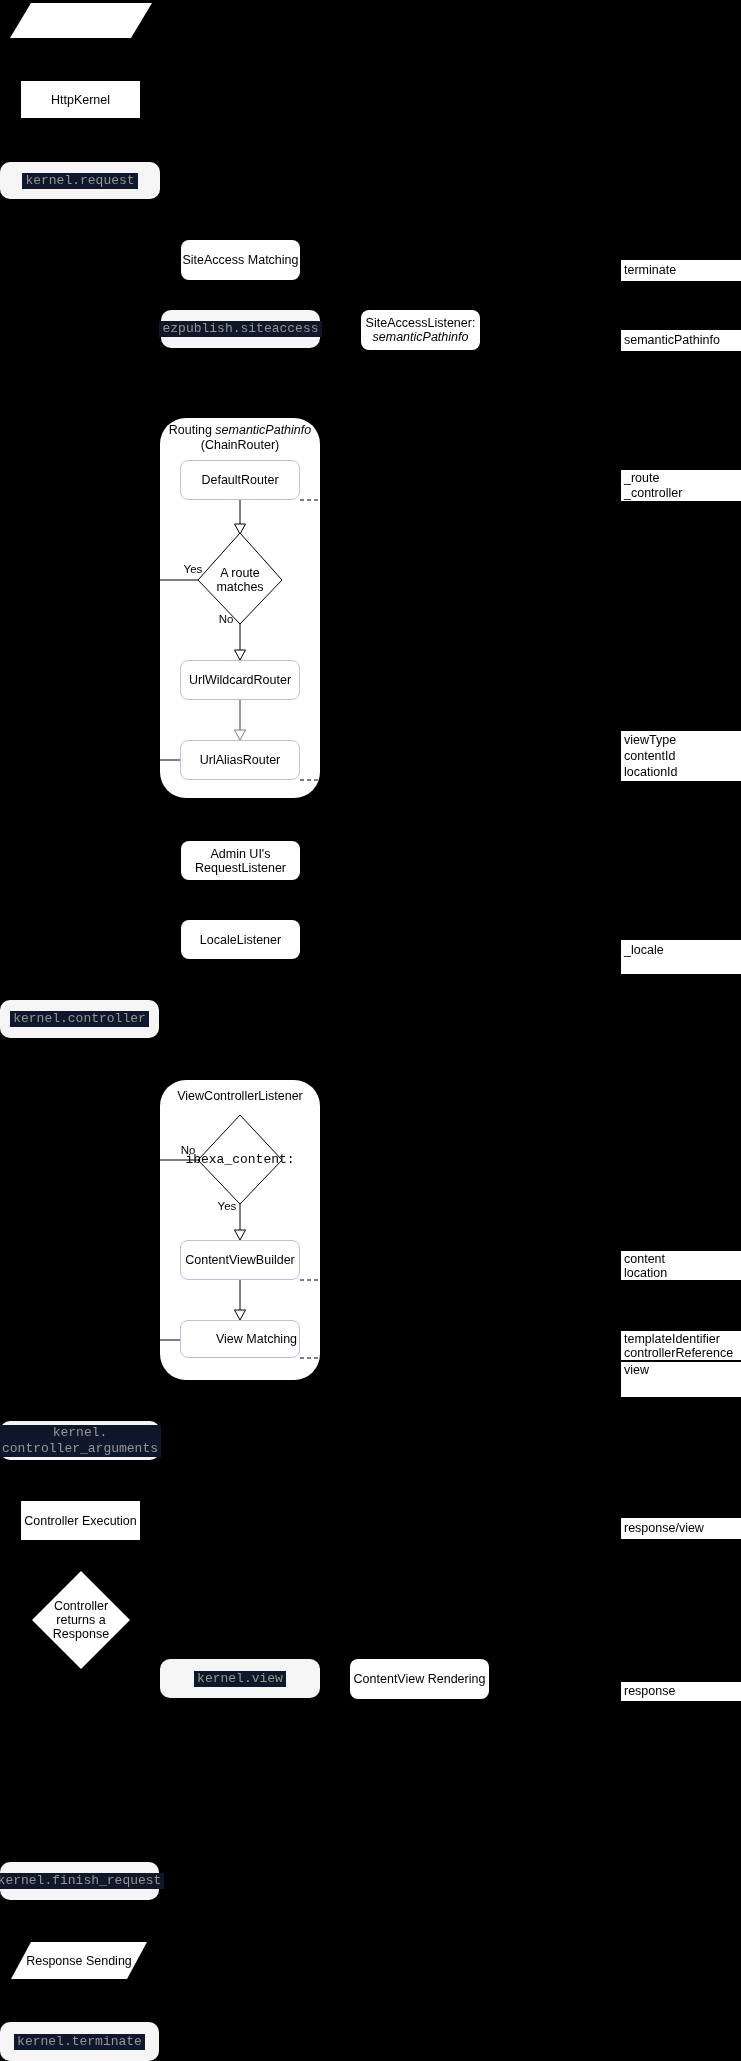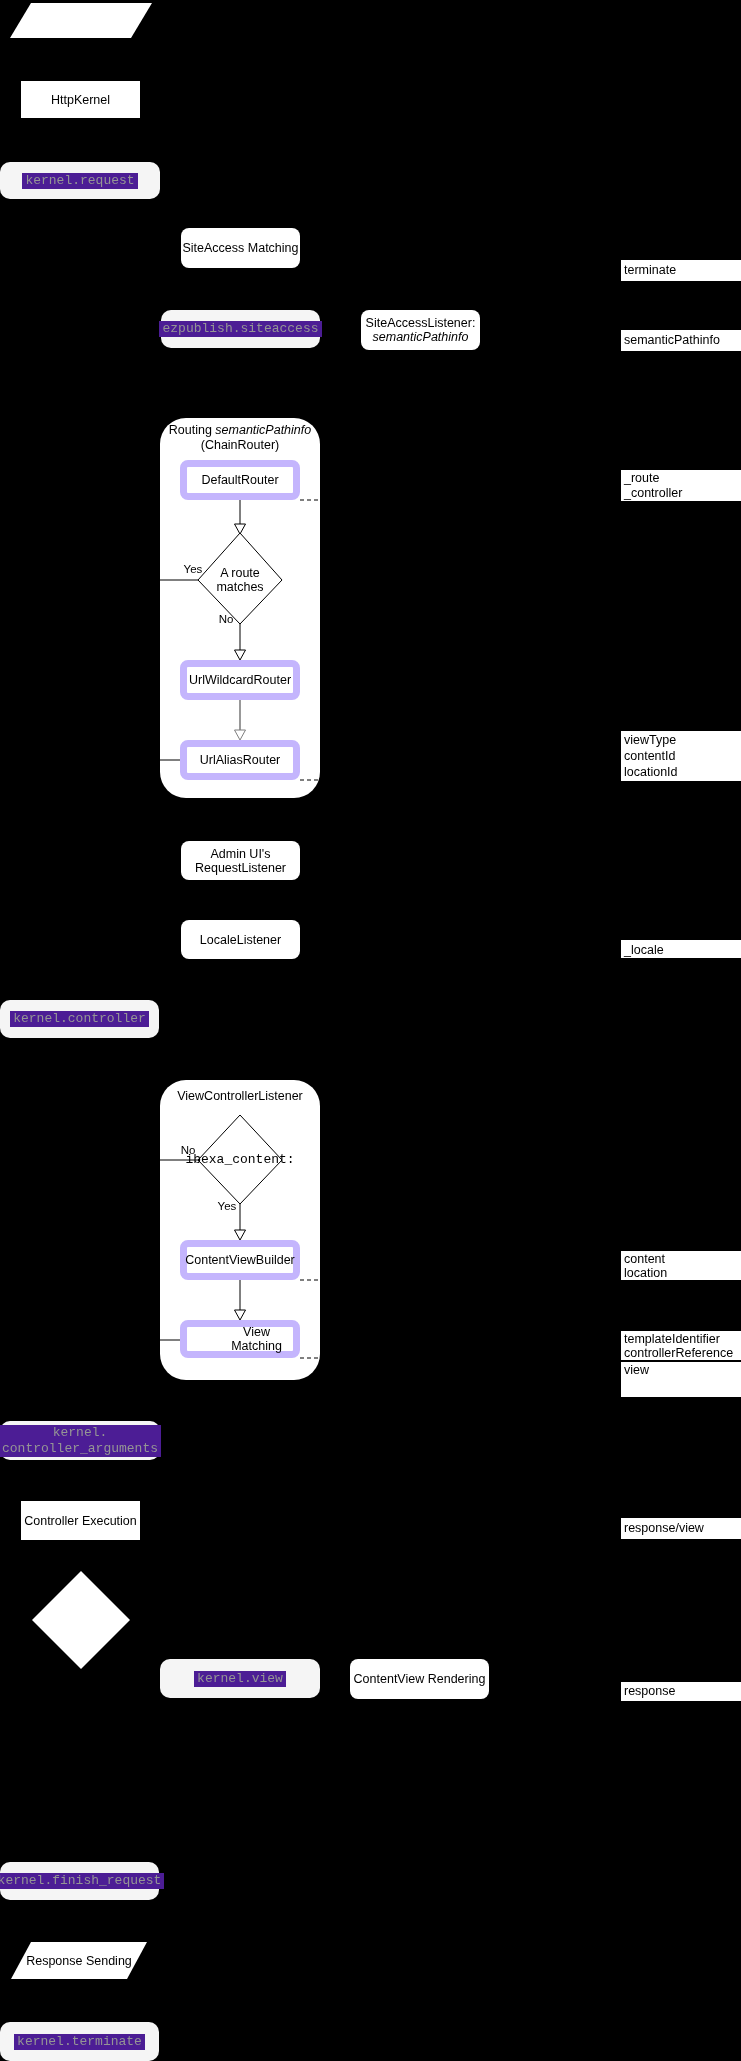--- a/index.html
+++ b/index.html
@@ -3,27 +3,27 @@
 <meta charset="utf-8">
 <style>
   html,body{margin:0;padding:0;background:#000;}
   .canvas{position:relative;width:741px;height:2061px;background:#000;overflow:hidden;
           font-family:"Liberation Sans",sans-serif;}
   svg.overlay{position:absolute;left:0;top:0;}
   .box{position:absolute;display:flex;align-items:center;justify-content:center;
        text-align:center;background:#fff;color:#000;font-size:12.5px;line-height:14px;
        box-sizing:border-box;white-space:pre-line;}
   .rounded{border-radius:8px;}
-  .bordered{border:7px solid #c4b5fd;}
+  .bordered{border:1px solid #c4b5fd;}
   .container{position:absolute;background:#fff;border-radius:26px;}
   .event{position:absolute;display:flex;align-items:center;justify-content:center;
          background:#f5f5f5;border-radius:10px;color:#959595;
          font-family:"Liberation Mono","DejaVu Sans Mono",monospace;font-size:13px;
          line-height:16px;text-align:center;box-sizing:border-box;}
-  .event .hl{background:#4c1d95;padding:0 3px;white-space:pre-line;}
+  .event .hl{background:#0f172a;padding:0 3px;white-space:pre-line;}
   .bar{position:absolute;left:621px;width:120px;background:#fff;color:#000;
        font-size:12.5px;line-height:15px;text-align:left;box-sizing:border-box;
        padding:1px 0 0 3px;white-space:pre-line;overflow:hidden;}
   .lbl{position:absolute;color:#000;font-size:11.5px;text-align:center;}
   .dlabel{position:absolute;display:flex;align-items:center;justify-content:center;
           text-align:center;color:#000;font-size:12.5px;line-height:14px;white-space:pre-line;}
   .ctitle{position:absolute;color:#000;font-size:12.5px;line-height:15px;text-align:center;}
   .mono13{font-family:"Liberation Mono","DejaVu Sans Mono",monospace;font-size:13px;}
   .it{font-style:italic;}
 </style>
@@ -111,37 +111,40 @@
     <span class="hl">kernel.controller</span>
   </div>
 
   <div class="event" style="left:0px;top:1421px;width:160px;height:39px;">
     <span class="hl">kernel.
 controller_arguments</span>
   </div>
 
   <div class="box" style="left:21px;top:1501px;width:119px;height:39px;">Controller Execution</div>
 
+  <div class="dlabel" style="left:32px;top:1571px;width:98px;height:98px;">Controller
+returns a
+Response</div>
 
   <div class="event" style="left:160px;top:1659px;width:160px;height:39px;justify-content:center;">
     <span class="hl">kernel.view</span>
   </div>
 
 
   <div class="event" style="left:0px;top:1862px;width:159px;height:38px;">
     <span class="hl">kernel.finish_request</span>
   </div>
 
   <div class="dlabel" style="left:11px;top:1942px;width:136px;height:37px;">Response Sending</div>
 
   <div class="event" style="left:0px;top:2022px;width:159px;height:39px;">
     <span class="hl">kernel.terminate</span>
   </div>
 
-  <div class="box rounded" style="left:181px;top:228px;width:119px;height:40px;">SiteAccess Matching</div>
+  <div class="box rounded" style="left:181px;top:240px;width:119px;height:40px;">SiteAccess Matching</div>
 
   <div class="event" style="left:161px;top:310px;width:159px;height:38px;">
     <span class="hl">ezpublish.siteaccess</span>
   </div>
 
   <div class="box rounded" style="left:361px;top:310px;width:119px;height:40px;flex-direction:column;">
     <span>SiteAccessListener:</span>
     <span class="it">semanticPathinfo</span>
   </div>
 
@@ -178,21 +181,21 @@
 
   <div class="box rounded" style="left:350px;top:1659px;width:139px;height:40px;">ContentView Rendering</div>
 
   <div class="bar" style="top:260px;height:21px;line-height:18px;">terminate</div>
   <div class="bar" style="top:330px;height:21px;line-height:18px;">semanticPathinfo</div>
   <div class="bar" style="top:470px;height:31px;">_route
 _controller</div>
   <div class="bar" style="top:731px;height:50px;line-height:16px;">viewType
 contentId
 locationId</div>
-  <div class="bar" style="top:940px;height:18px;line-height:18px;">_locale</div>
+  <div class="bar" style="top:940px;height:34px;line-height:18px;">_locale</div>
   <div class="bar" style="top:1251px;height:29px;line-height:14px;">content
 location</div>
   <div class="bar" style="top:1331px;height:29px;line-height:14px;">templateIdentifier
 controllerReference</div>
   <div class="bar" style="top:1362px;height:35px;line-height:15px;">view</div>
   <div class="bar" style="top:1518px;height:21px;line-height:18px;">response/view</div>
   <div class="bar" style="top:1682px;height:19px;line-height:16px;">response</div>
 
 </div>
 

